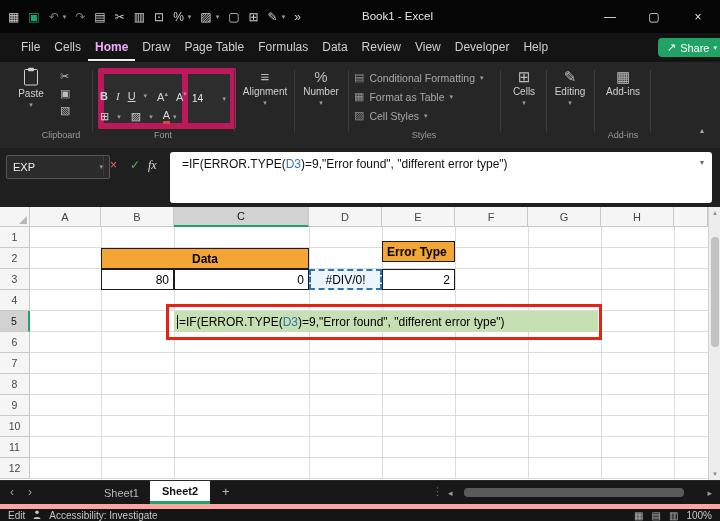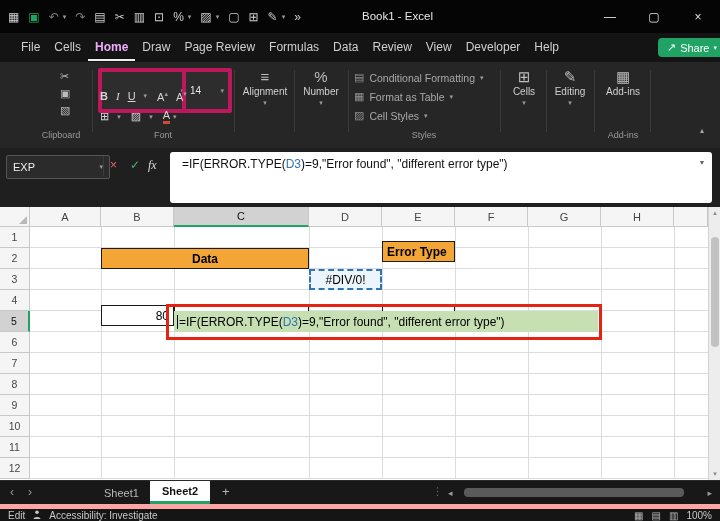--- a/index.html
+++ b/index.html
@@ -23,22 +23,22 @@
   .sharebtn{margin-left:auto;margin-right:8px;background:var(--accent-green,#21a366);color:#fff;
     border-radius:4px;padding:3px 9px;font-size:11px;display:flex;align-items:center;gap:4px;}
   .sharebtn .tchev{color:#e8f6ee;margin-left:0;}
   
   #ribbon{top:62px;left:0;width:720px;height:86px;background:#262626;color:#d8d8d8;border-bottom:1px solid #101010;}
   .gdiv{position:absolute;top:8px;height:62px;width:1px;background:#3b3b3b;}
   .glabel{position:absolute;top:68px;font-size:9px;color:#9a9a9a;text-align:center;}
   .bigbtn{position:absolute;display:flex;flex-direction:column;align-items:center;gap:2px;font-size:10px;color:#d0d0d0;}
   .bigbtn .bicon{font-size:15px;color:#bdbdbd;line-height:15px;}
   .bchev{font-size:7px;color:#9a9a9a;}
-  .combo{position:absolute;height:17px;background:#2d2d2d;border:4px solid #be185d;border-radius:2px;
-    display:flex;align-items:center;font-size:10px;color:#e8e8e8;padding:10px 4px;justify-content:space-between;}
+  .combo{position:absolute;height:17px;background:#2d2d2d;border:6px solid #be185d;border-radius:2px;
+    display:flex;align-items:center;font-size:10px;color:#e8e8e8;padding:16px 4px;justify-content:space-between;}
   .fbtn{font-size:11px;color:#d6d6d6;margin-right:8px;}
   .sup{font-size:7px;color:#9a9a9a;vertical-align:super;}
   .srow{position:absolute;display:flex;align-items:center;gap:5px;font-size:10.5px;color:#a9a9a9;}
   .srow .sicon{font-size:11px;color:#8f8f8f;}
   .smallstack{position:absolute;display:flex;flex-direction:column;gap:4px;font-size:11px;color:#bdbdbd;}
   
   #fbar{top:148px;left:0;width:720px;height:59px;background:#1f1f1f;}
   #namebox{position:absolute;left:6px;top:7px;width:90px;height:22px;background:#2b2b2b;border:1px solid #565656;
     border-radius:2px;display:flex;align-items:center;justify-content:space-between;padding:0 6px;color:#efefef;font-size:11px;}
   .fbbtn{position:absolute;top:10px;font-size:12px;}
@@ -53,21 +53,21 @@
   .rhead{position:absolute;left:0;width:30px;height:21px;background:#f5f5f5;border-right:1px solid #c9c9c9;border-bottom:1px solid #c9c9c9;
     box-sizing:border-box;display:flex;align-items:center;justify-content:center;font-size:10.5px;color:#454545;}
   .rhead.active{background:#d2d2d2;border-right:2px solid var(--accent-green,#21a366);color:#111;}
   #corner{position:absolute;left:0;top:0;width:30px;height:20px;background:#f5f5f5;border-right:1px solid #c9c9c9;border-bottom:1px solid #c9c9c9;box-sizing:border-box;}
   #corner:after{content:"";position:absolute;right:2px;bottom:2px;border-left:8px solid transparent;border-bottom:8px solid #b9b9b9;}
   #hlines{position:absolute;left:30px;top:20px;width:678px;height:252px;
     background:repeating-linear-gradient(to bottom,transparent 0 20px,#dcdcdc 20px 21px);}
   .vl{position:absolute;top:20px;height:252px;width:1px;background:#dcdcdc;}
   .cell{position:absolute;height:21px;box-sizing:border-box;font-size:12px;display:flex;align-items:center;background:#fff;border:1px solid #1b1b1b;}
   .orange{background:var(--header-orange,#F3A536);font-weight:bold;}
-  .r{justify-content:flex-end;padding-right:4px;margin-top:36px;}
+  .r{justify-content:flex-end;padding-right:4px;}
   .l{justify-content:flex-start;padding-left:4px;}
   .c{justify-content:center;}
   #refcell{border:2px dashed var(--reference-blue,#2E75B6);background:#edf5fc;}
   #greenbar{position:absolute;left:174px;top:104px;width:424px;height:21px;background:var(--highlight-green,#C6E0B4);
     display:flex;align-items:center;font-size:12px;padding-left:3px;box-sizing:border-box;white-space:nowrap;z-index:3;}
   .cursorbar{width:1px;height:14px;background:#000;margin-right:1px;}
   #redbox{position:absolute;left:166px;top:97px;width:436px;height:36px;border:3px solid var(--annotation-red,#E42313);
     box-sizing:border-box;z-index:5;pointer-events:none;}
   #vscroll{position:absolute;left:708px;top:0;width:12px;height:273px;background:#ededed;border-left:1px solid #d2d2d2;box-sizing:border-box;}
   #vthumb{position:absolute;left:2px;top:30px;width:8px;height:110px;background:#c2c2c2;border-radius:4px;}
@@ -121,36 +121,44 @@
       <span class="winbtn">▢</span>
       <span class="winbtn">×</span>
     </div>
   </div>
 
   <div id="tabsrow" class="abs" style="padding-left:14px;">
     <span class="rtab">File</span>
     <span class="rtab">Cells</span>
     <span class="rtab active">Home</span>
     <span class="rtab">Draw</span>
-    <span class="rtab">Page Review</span>
+    <span class="rtab">Page Table</span>
     <span class="rtab">Formulas</span>
     <span class="rtab">Data</span>
     <span class="rtab">Review</span>
     <span class="rtab">View</span>
     <span class="rtab">Developer</span>
     <span class="rtab">Help</span>
     <span class="sharebtn">
       <span>↗</span>
       <span>Share</span>
       <span class="tchev">▾</span>
     </span>
   </div>
 
   <div id="ribbon" class="abs">
 
+    <div class="bigbtn" style="left:8px;top:5px;width:46px;">
+      <svg class="bicon" width="16" height="19" viewBox="0 0 16 19">
+        <rect x="1.5" y="2.5" width="13" height="15.5" rx="1" fill="none" stroke="#cfcfcf"></rect>
+        <rect x="5" y="0.8" width="6" height="3.4" rx="1" fill="#cfcfcf"></rect>
+      </svg>
+      <span>Paste</span>
+      <span class="bchev">▾</span>
+    </div>
     <div class="smallstack" style="left:60px;top:8px;">
       <span>✂</span>
       <span>▣</span>
       <span>▧</span>
     </div>
     <div class="glabel" style="left:19px;width:84px;">Clipboard</div>
     <div class="gdiv" style="left:92px;"></div>
 
     <div class="combo" style="left:98px;top:6px;width:78px;">
       <span></span>

